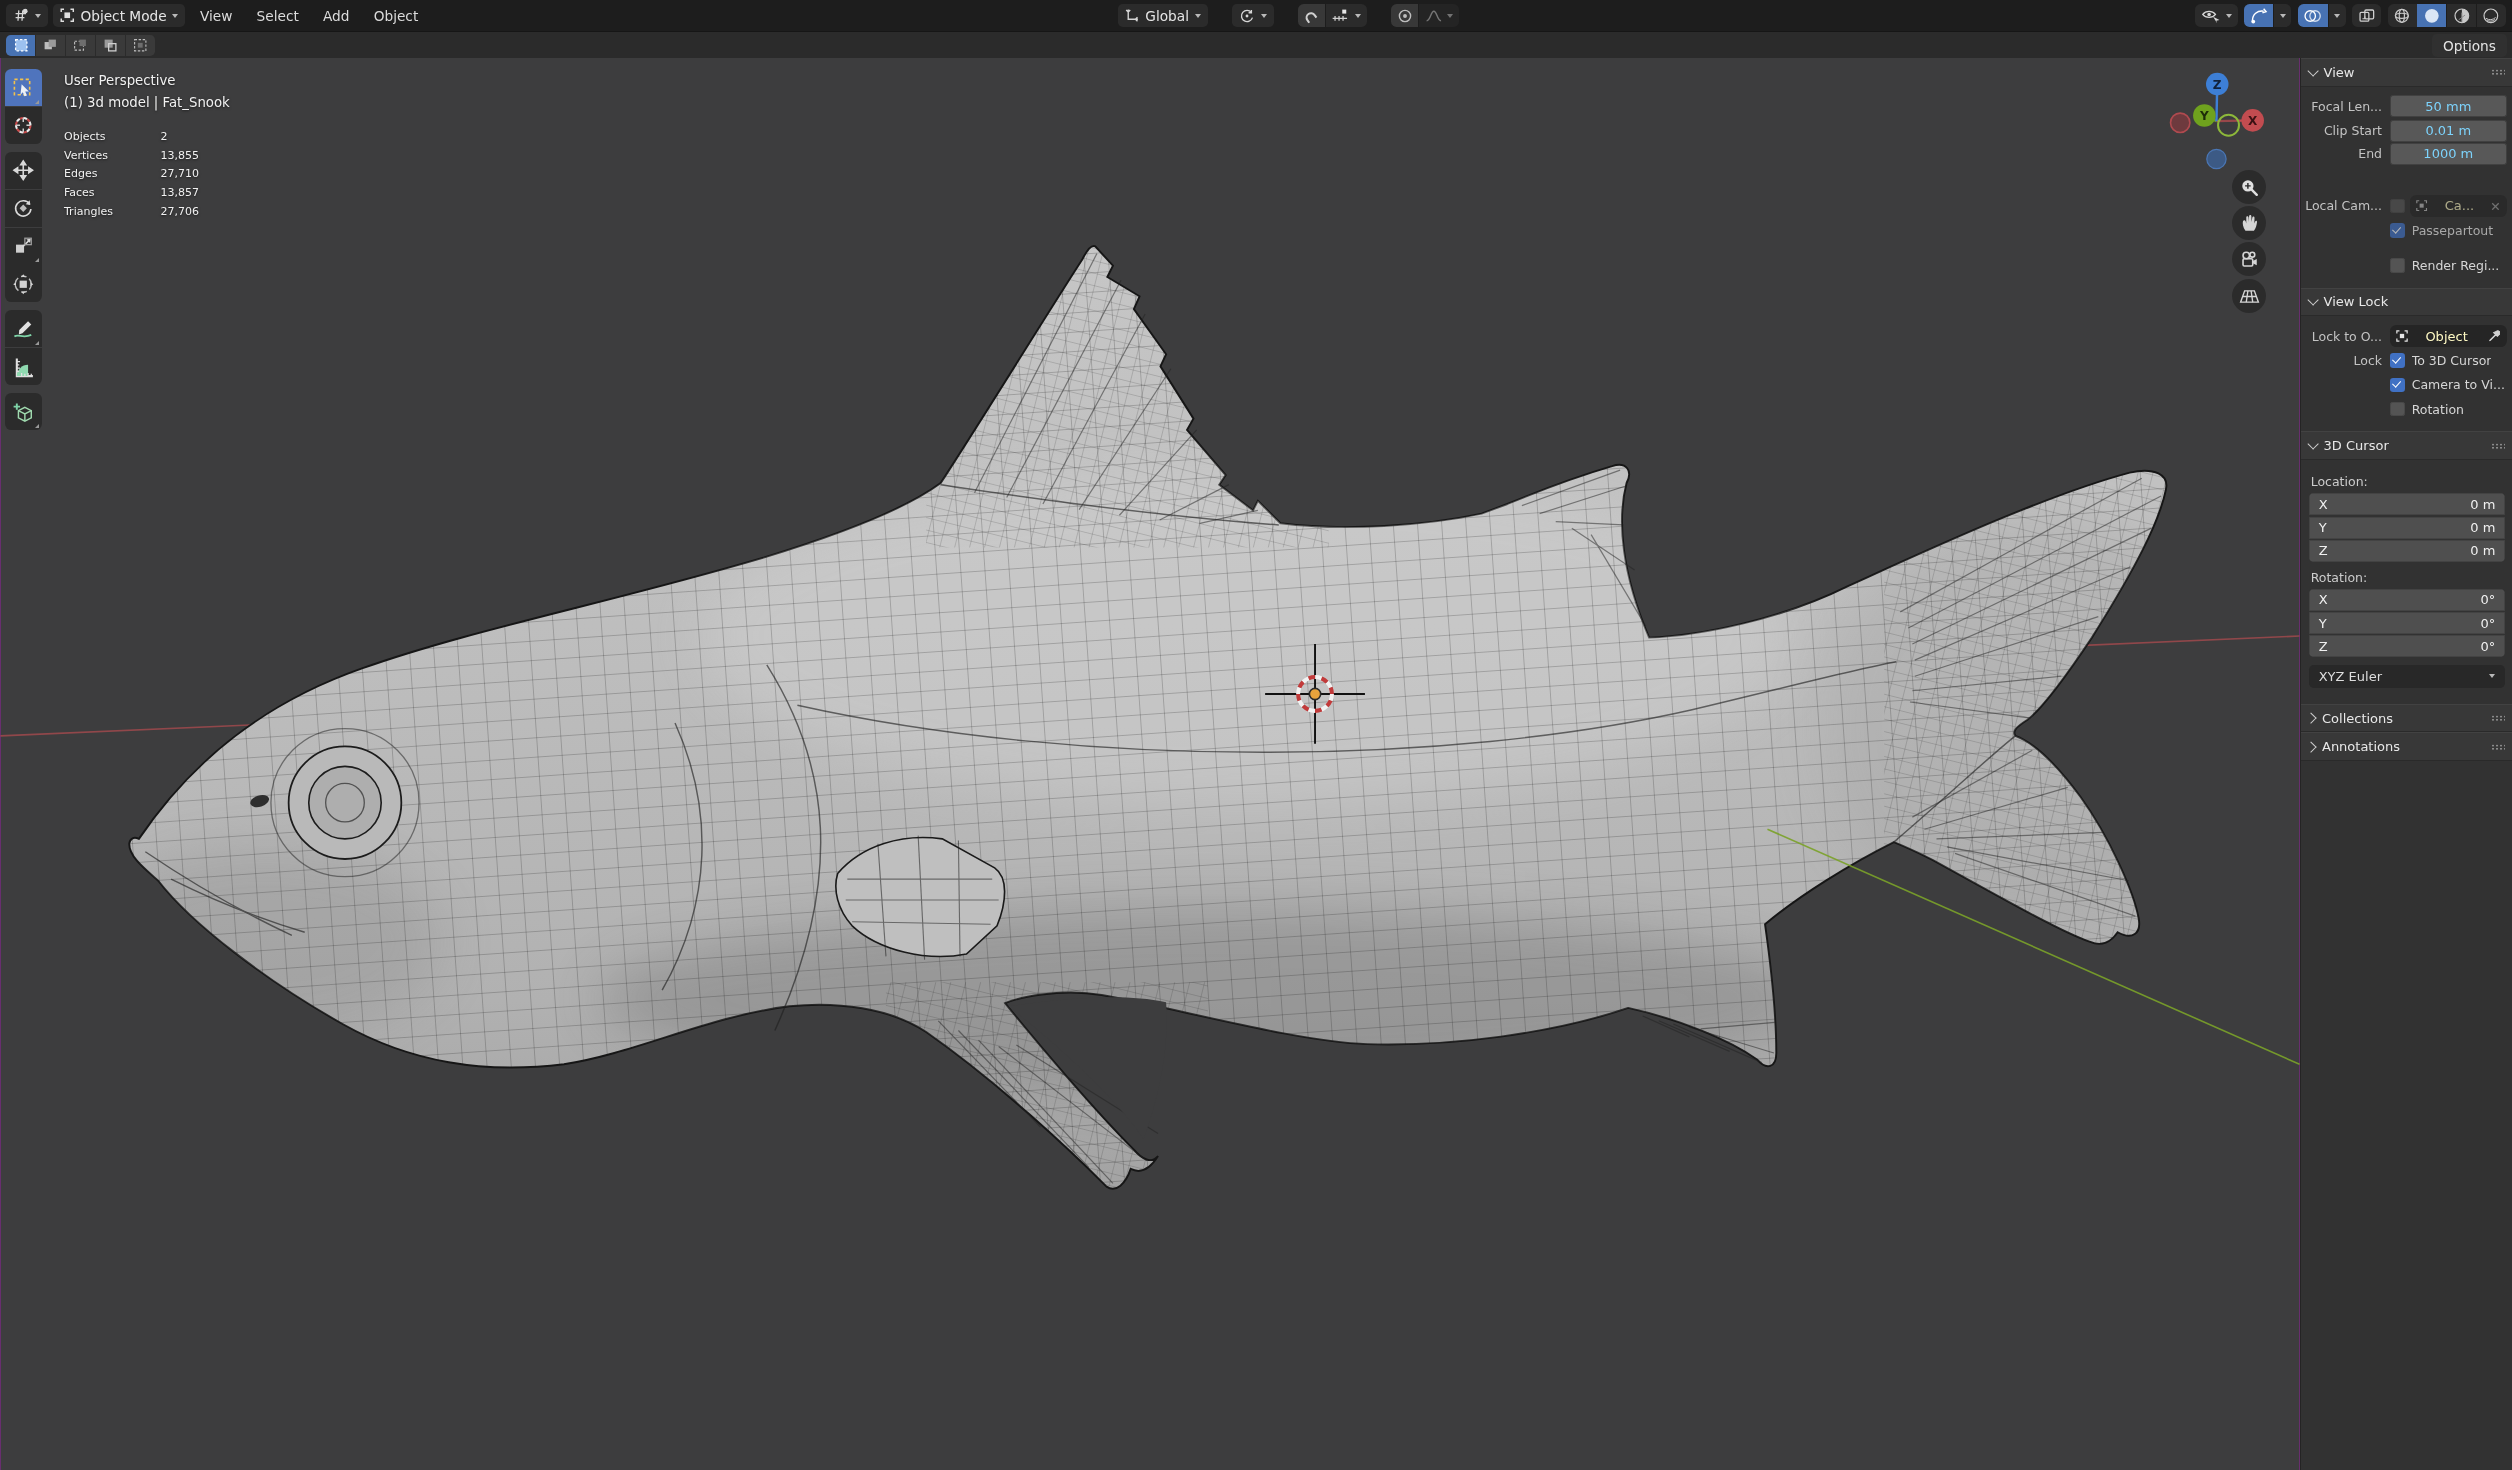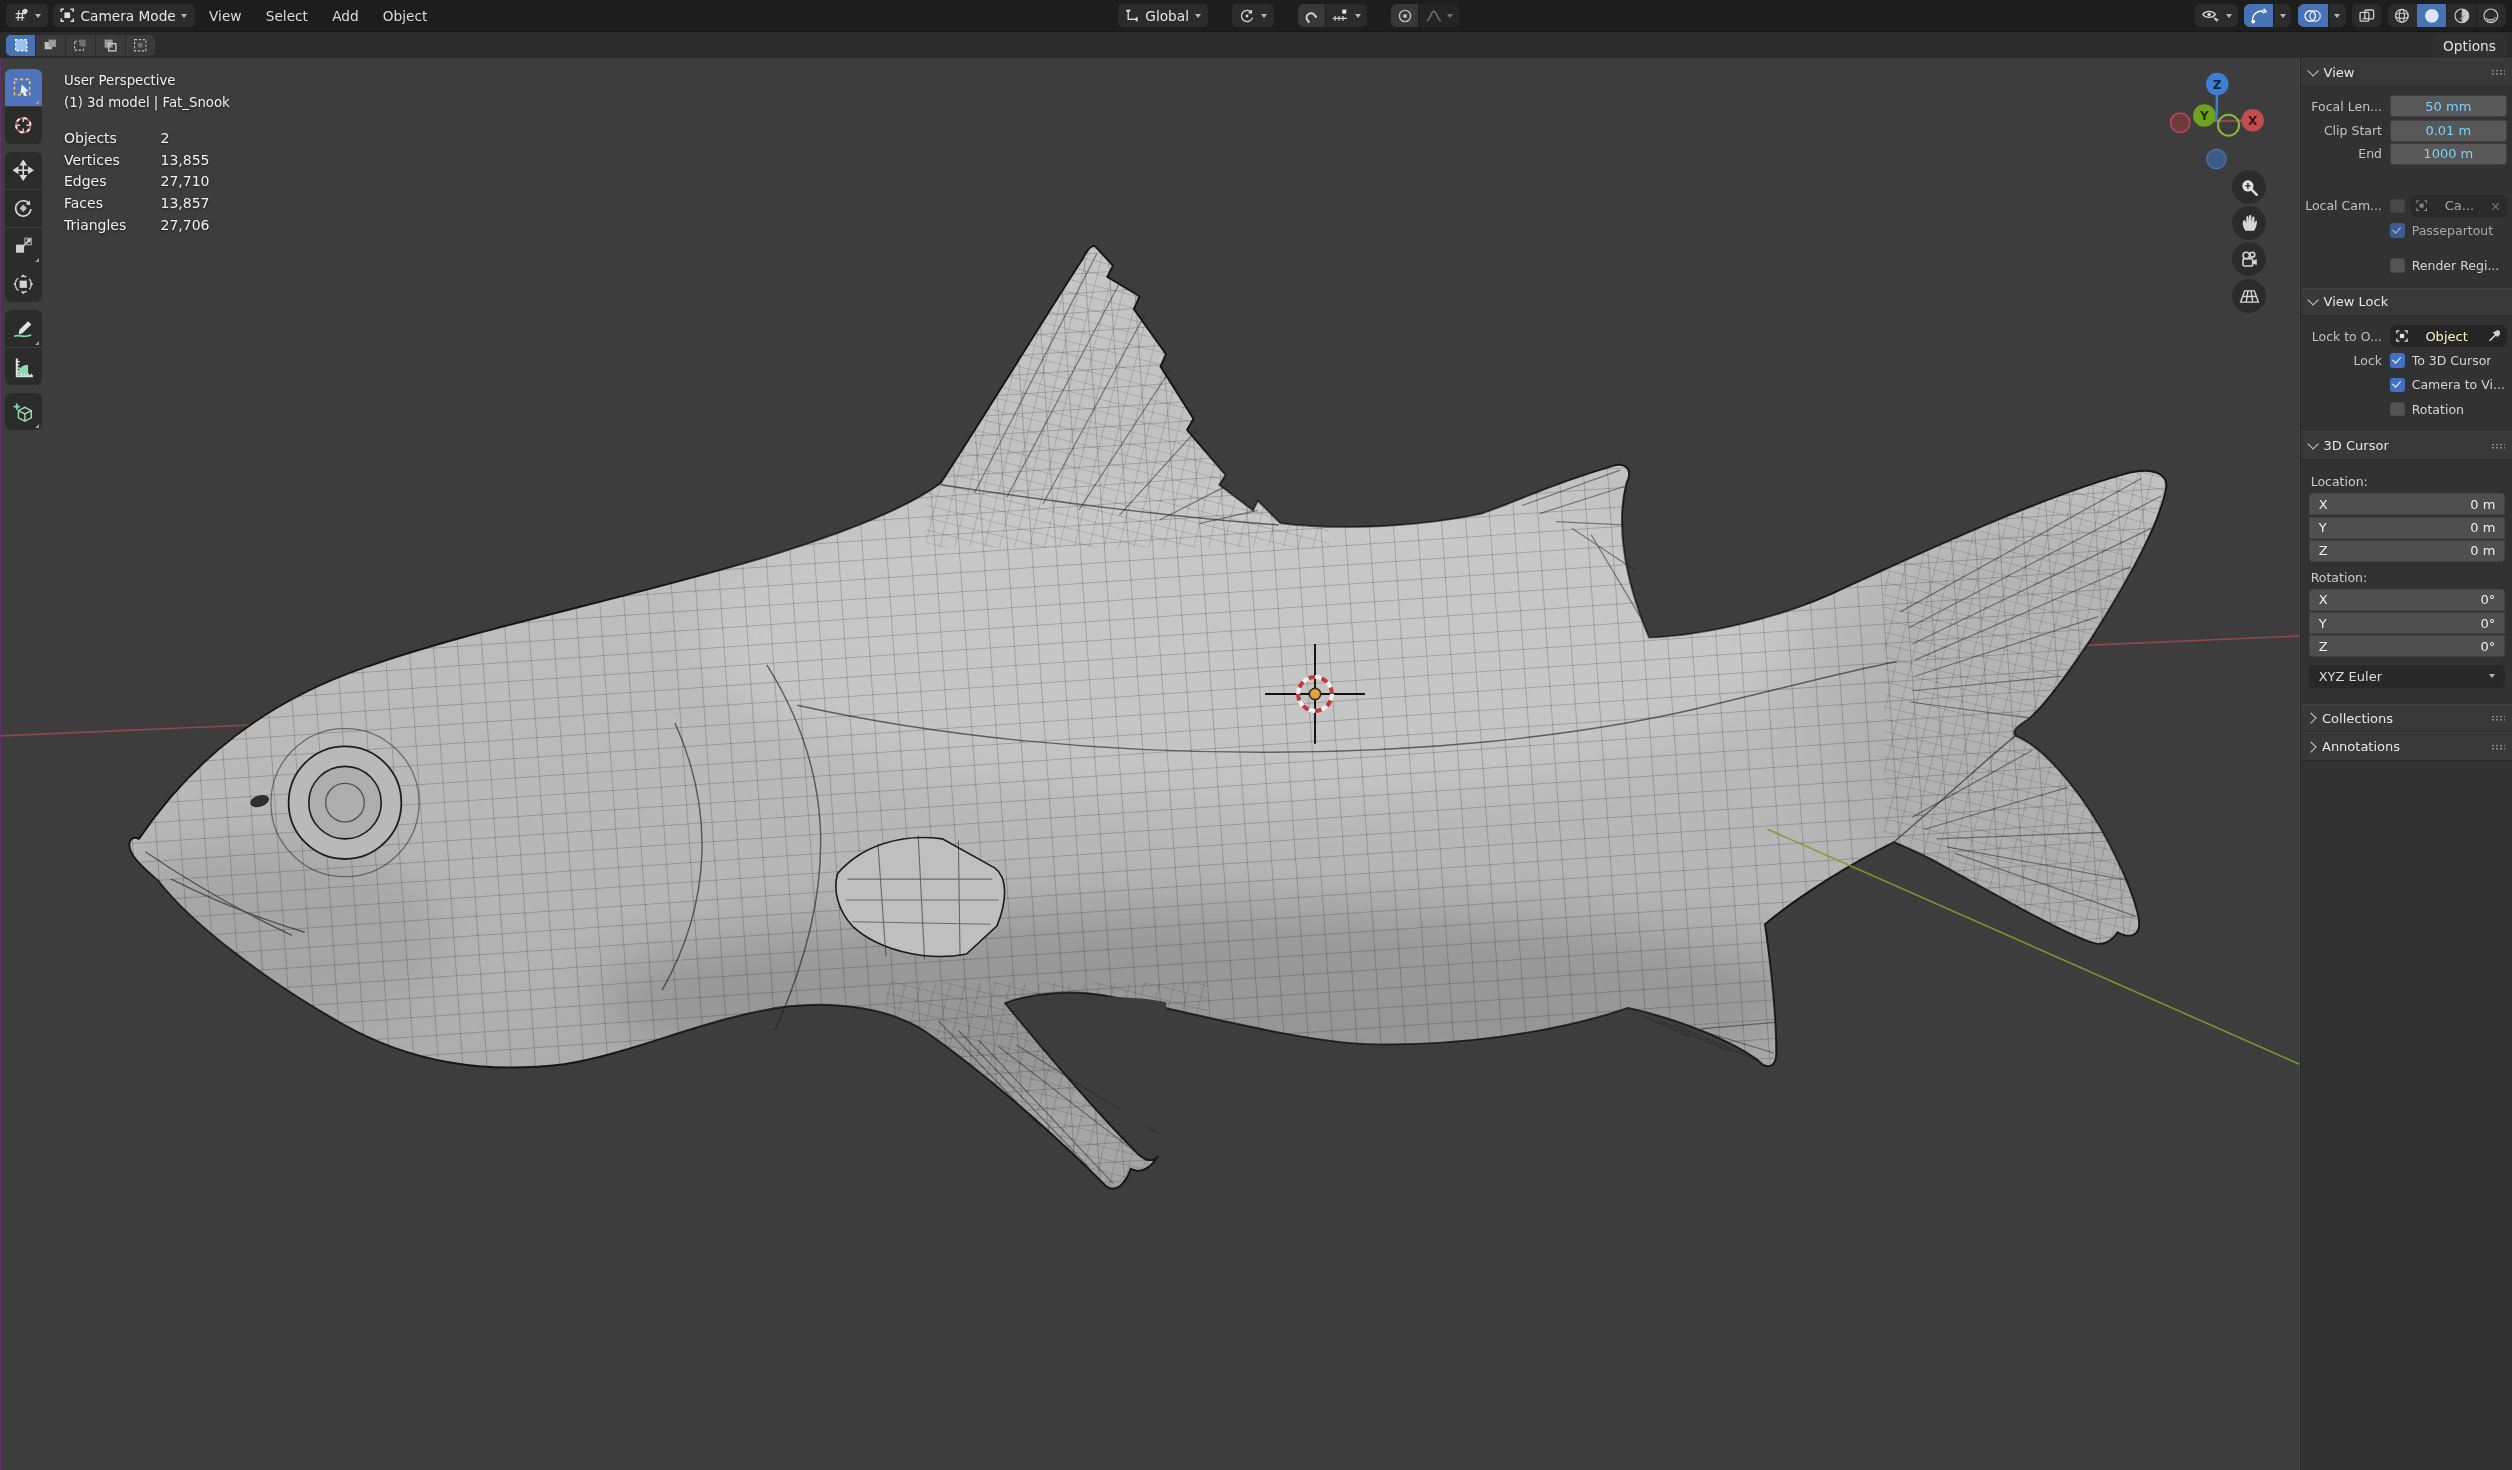--- a/index.html
+++ b/index.html
@@ -35,21 +35,21 @@
               padding:3.2px 11.3px;color:#e3e3e3;display:flex;gap:6.4px;align-items:center;}
 
   
   .viewport{position:absolute;left:0;top:58px;width:2300px;height:1412px;background:#a21caf;overflow:hidden;}
   .vpsvg{position:absolute;left:0;top:0;}
 
   
   .stats{position:absolute;left:64px;top:14.5px;text-shadow:0 0.8px 2.4px rgba(0,0,0,.6);font-size:13.3px;color:#f1f1f1;}
   .stats .line{margin-bottom:7.2px;}
   .stats table{margin-top:17.7px;border-spacing:0;}
-  .stats td{padding:2.8px 0;font-size:14px;}
+  .stats td{padding:2.8px 0;font-size:11px;}
   .stats td.lbl{padding-right:22.5px;min-width:74px;}
 
   
   .ltool{position:absolute;left:4.8px;top:11.3px;display:flex;flex-direction:column;gap:8px;}
   .lgrp{display:flex;flex-direction:column;border-radius:6.4px;overflow:hidden;}
   .lbtn{width:37px;height:37px;background:rgba(40,40,40,.85);display:flex;align-items:center;
         justify-content:center;position:relative;}
   .lbtn + .lbtn{margin-top:0.8px;}
   .lbtn.on{background:#4f74bd;}
   .lbtn .corner{position:absolute;right:2.4px;bottom:2.4px;width:0;height:0;
@@ -119,21 +119,21 @@
       </div>
       <div class="tbtn">
         <span>
           <svg width="14.5" height="14.5" viewBox="0 0 18 18">
               <g stroke="#e0e0e0" stroke-width="1.8" fill="none">
           <path d="M1.5 5 V1.5 H5 M13 1.5 H16.5 V5 M16.5 13 V16.5 H13 M5 16.5 H1.5 V13"></path>
               </g>
           <rect x="5.5" y="5.5" width="7" height="7" fill="#e0e0e0"></rect>
             </svg>
         </span>
-        <span>Camera Mode</span>
+        <span>Object Mode</span>
         <span class="chev small"></span>
       </div>
       <span class="menuitem">View</span>
       <span class="menuitem">Select</span>
       <span class="menuitem">Add</span>
       <span class="menuitem">Object</span>
     </div>
 
     <div class="tb-center">
       <div class="tbtn">

